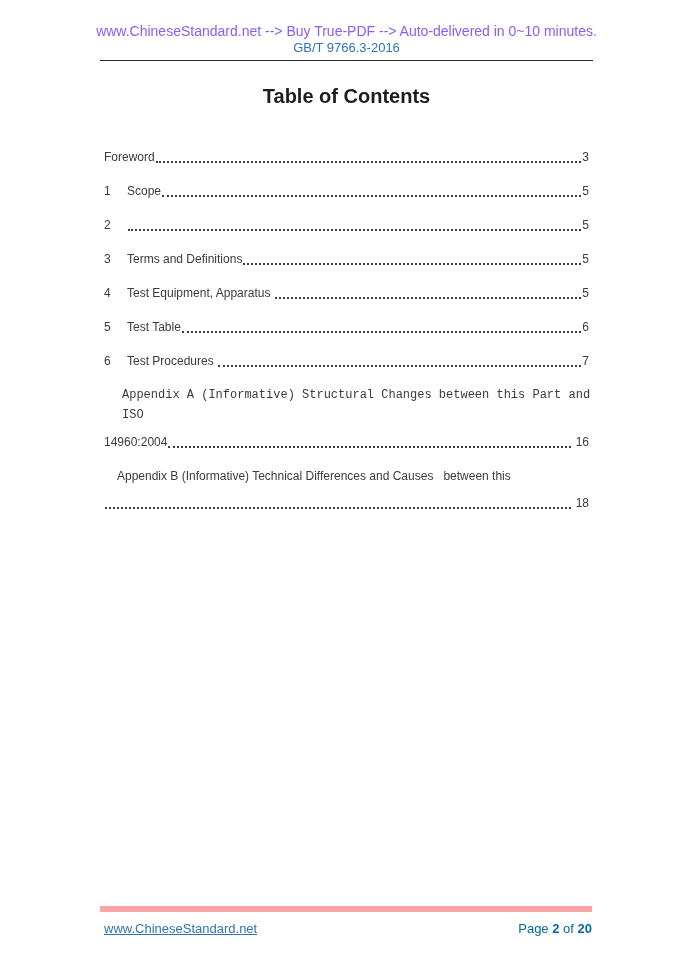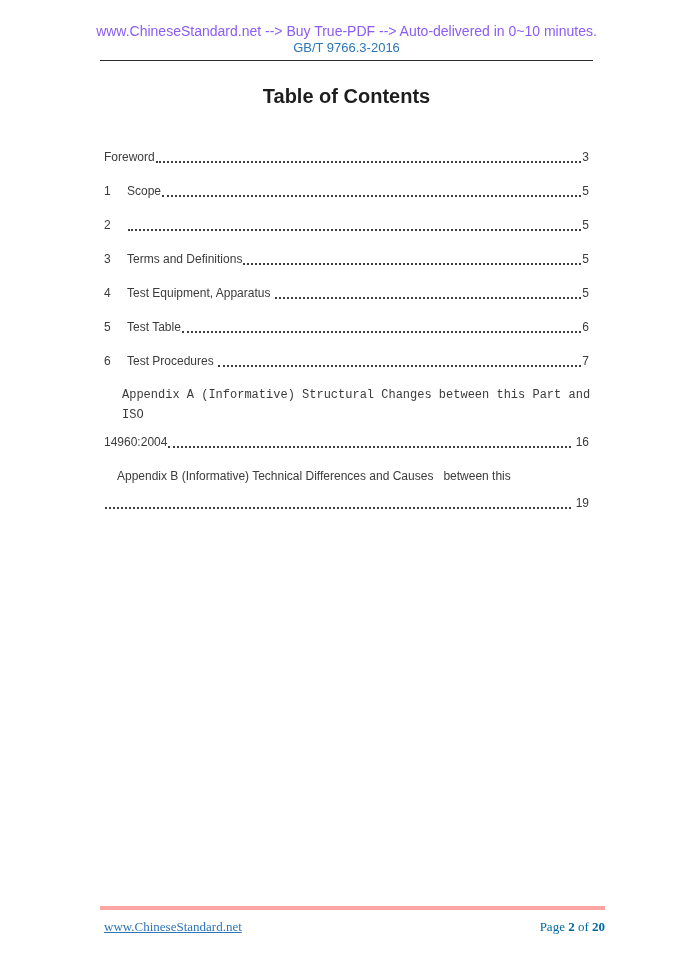--- a/index.html
+++ b/index.html
@@ -74,24 +74,23 @@
     min-width: 8px;
   }
   .toc-page {
     flex: 0 0 auto;
     white-space: pre-wrap;
   }
   
   .footer {
     position: absolute;
     left: 100px;
-    right: 88px;
+    right: 101px;
     top: 906px;
-    border-top: 4px solid #fca5a5;
-    font-family: Liberation Serif, serif;
+    border-top: 6px solid #fca5a5;
   }
   .footer-inner {
     display: flex;
     justify-content: space-between;
     align-items: baseline;
     padding-top: 8px;
     font-size: 13px;
     line-height: 17px;
   }
   .footer-link {
@@ -167,21 +166,21 @@
       <div class="toc-row">
         <span class="toc-text">14960:2004</span>
         <span class="leader"></span>
         <span class="toc-page"> 16</span>
       </div>
       <div class="toc-row wrap-first">
         <span class="toc-text" style="padding-left: 13px;">Appendix B (Informative) Technical Differences and Causes   between this</span>
       </div>
       <div class="toc-row">
         <span class="leader"></span>
-        <span class="toc-page"> 19</span>
+        <span class="toc-page"> 18</span>
       </div>
     </div>
 
   <div class="footer">
     <div class="footer-inner">
       <span class="footer-link">www.ChineseStandard.net</span>
       <span class="footer-page"><span>Page </span><b>2</b><span> of </span><b>20</b></span>
     </div>
   </div>
 

